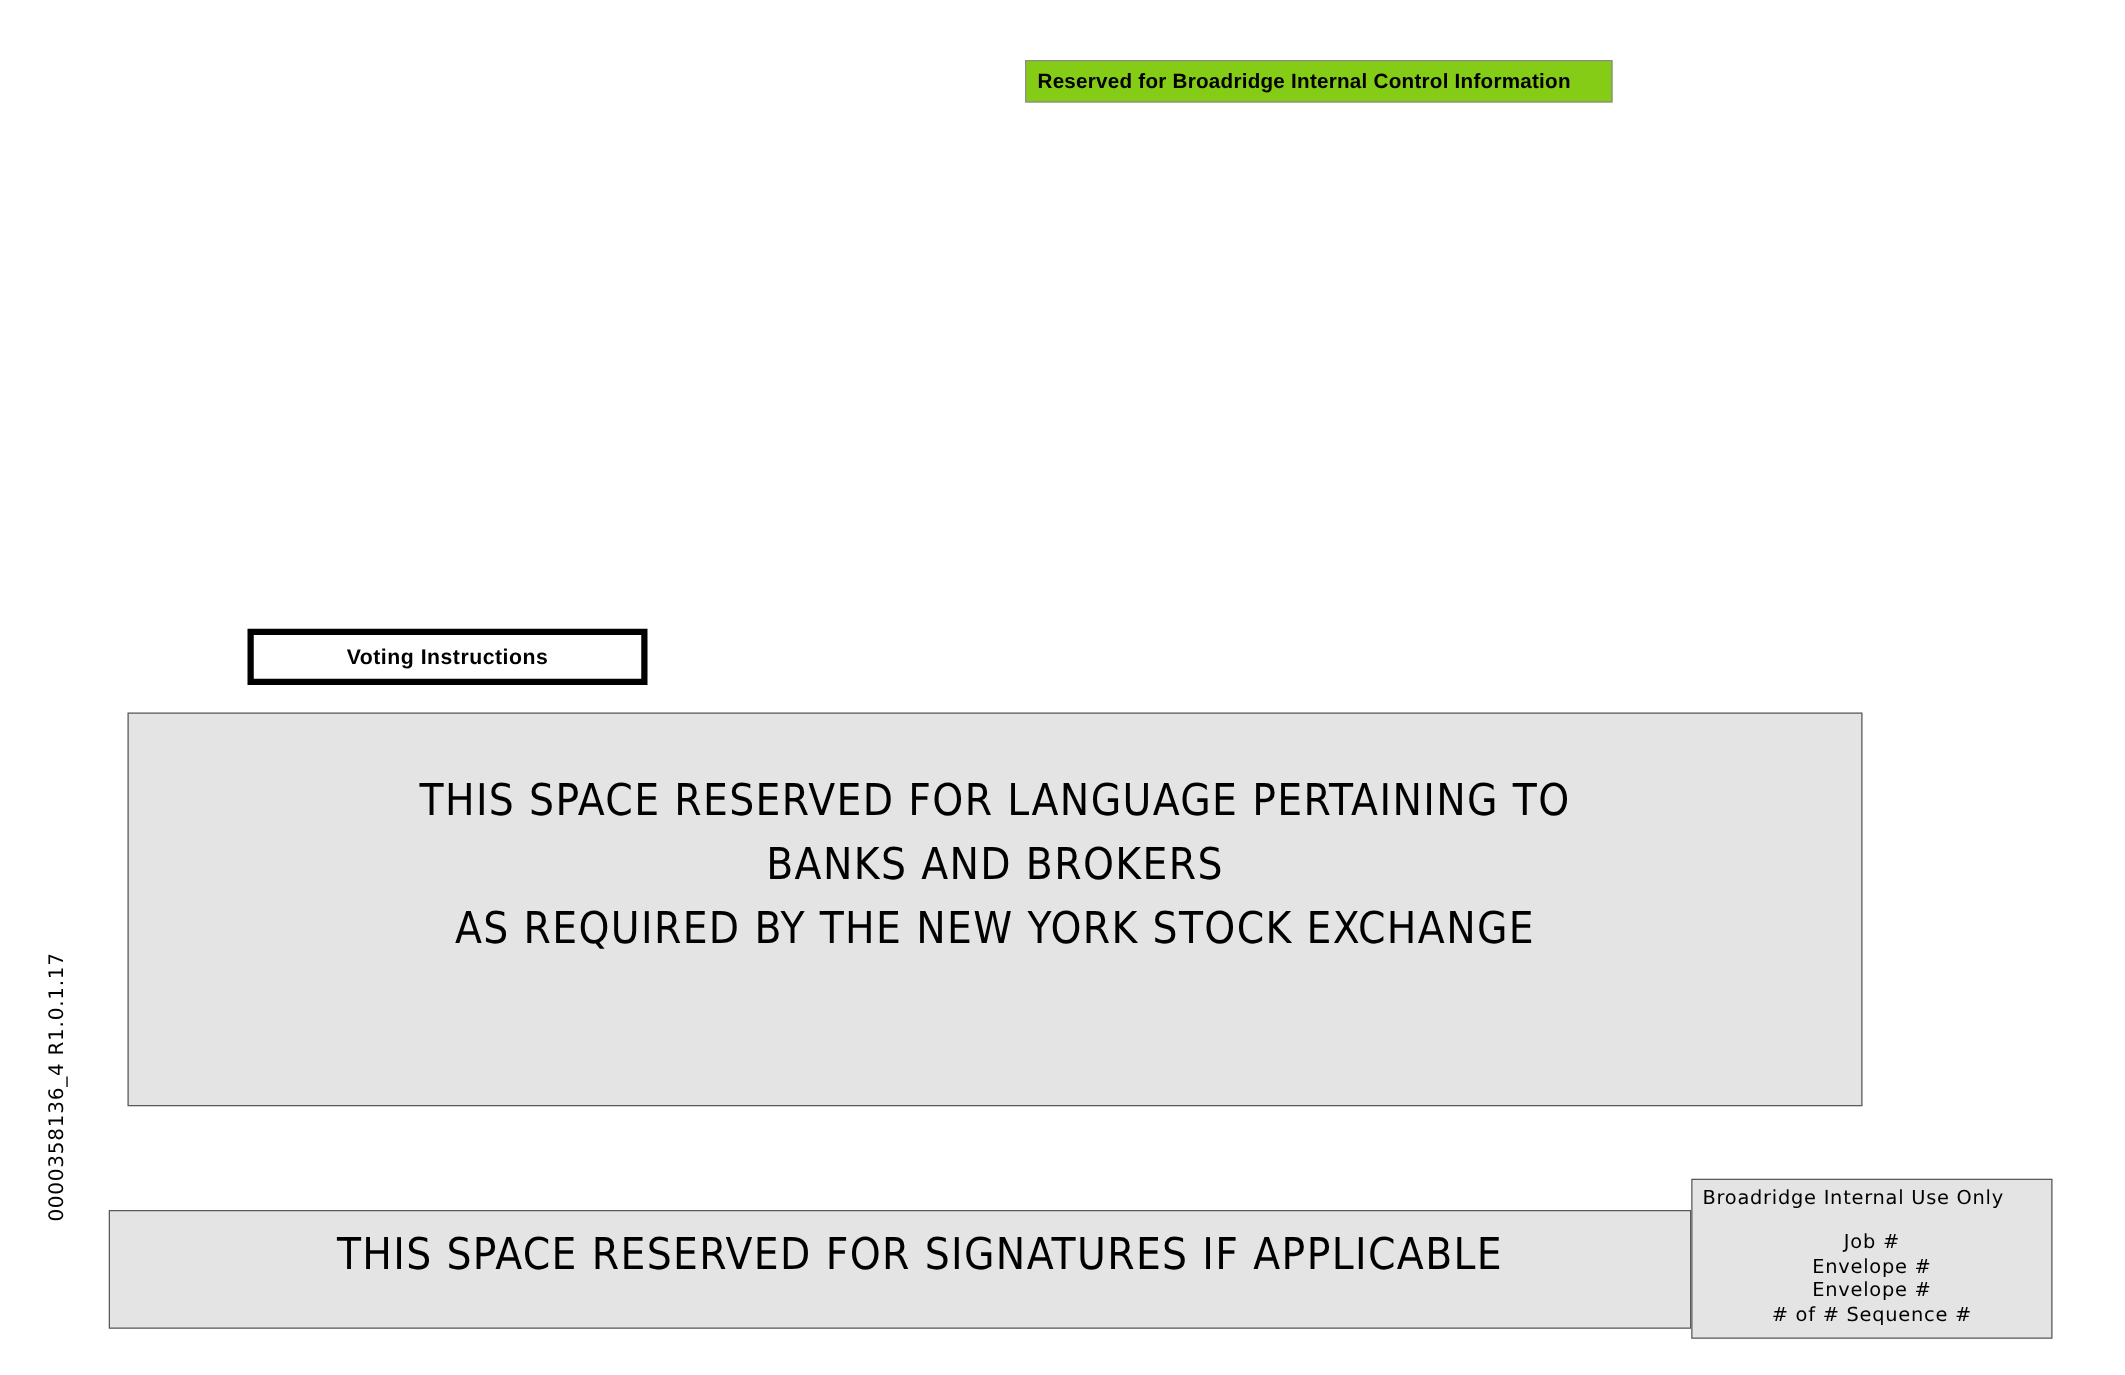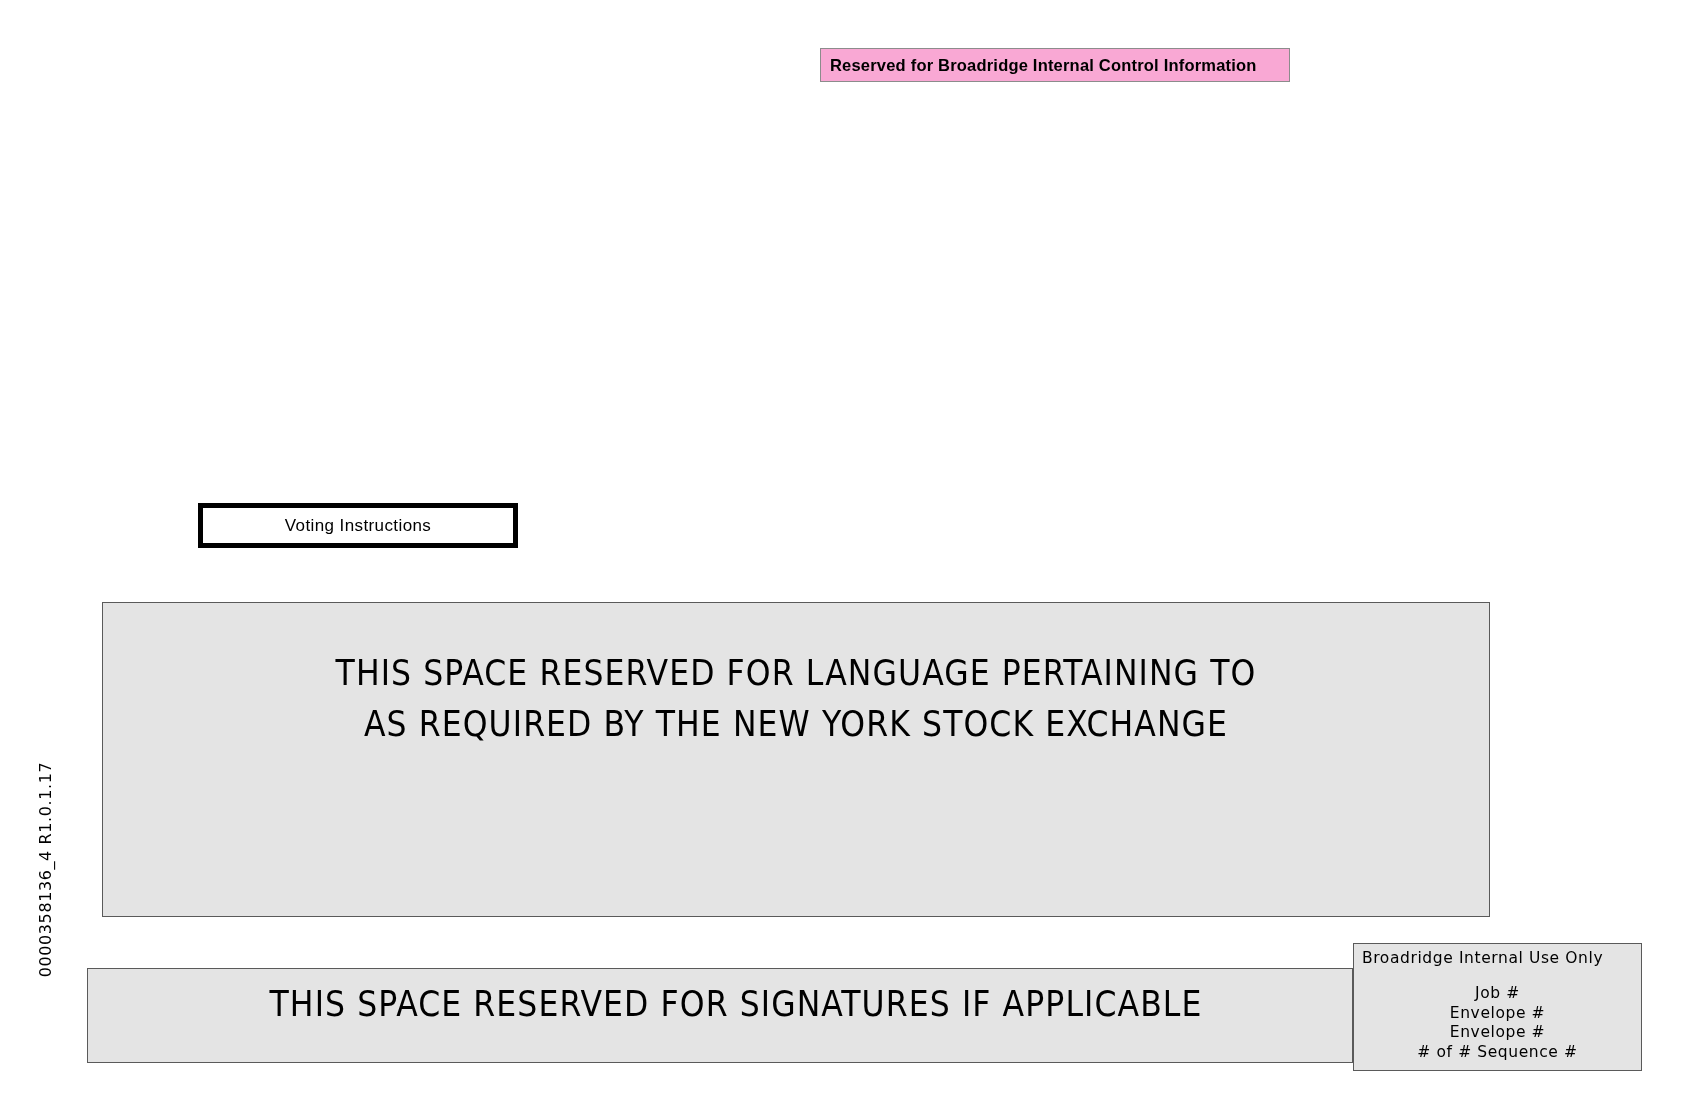--- a/index.html
+++ b/index.html
@@ -18,21 +18,21 @@
     color: #000000;
   }
 
   
   .control-banner {
     position: absolute;
     left: 820px;
     top: 48px;
     width: 470px;
     height: 34px;
-    background: #f9a8d4;
+    background: #84cc16;
     border: 1px solid #8c8c8c;
     box-sizing: border-box;
     display: flex;
     align-items: center;
   }
 
   .control-banner-label {
     font-size: 16.5px;
     font-weight: bold;
     letter-spacing: 0.2px;
@@ -50,36 +50,35 @@
     background: #ffffff;
     border: 5px solid #000000;
     box-sizing: border-box;
     display: flex;
     align-items: center;
     justify-content: center;
   }
 
   .voting-tab-label {
     font-size: 17px;
-    font-weight: normal;
+    font-weight: bold;
     letter-spacing: 0.4px;
     white-space: nowrap;
   }
 
   
   .main-panel {
     position: absolute;
     left: 102px;
     top: 570px;
     width: 1388px;
     height: 315px;
     background: #e4e4e4;
     border: 1px solid #5a5a5a;
     box-sizing: border-box;
-    margin-top: 32px;
   }
 
   .main-panel-text {
     position: absolute;
     left: 0;
     right: 0;
     top: 45px;
     text-align: center;
     font-family: "DejaVu Sans Condensed", "Liberation Sans Narrow", "Liberation Sans", sans-serif;
     font-size: 35px;
@@ -173,20 +172,21 @@
     <span class="control-banner-label">Reserved for Broadridge Internal Control Information</span>
   </div>
 
   <div class="voting-tab">
     <span class="voting-tab-label">Voting Instructions</span>
   </div>
 
   <div class="main-panel">
     <div class="main-panel-text">
       <div>THIS SPACE RESERVED FOR LANGUAGE PERTAINING TO</div>
+      <div>BANKS AND BROKERS</div>
       <div>AS REQUIRED BY THE NEW YORK STOCK EXCHANGE</div>
     </div>
   </div>
 
   <div class="signature-band">
     <span class="signature-band-text">THIS SPACE RESERVED FOR SIGNATURES IF APPLICABLE</span>
   </div>
 
   <div class="internal-box">
     <div class="internal-box-title">Broadridge Internal Use Only</div>

